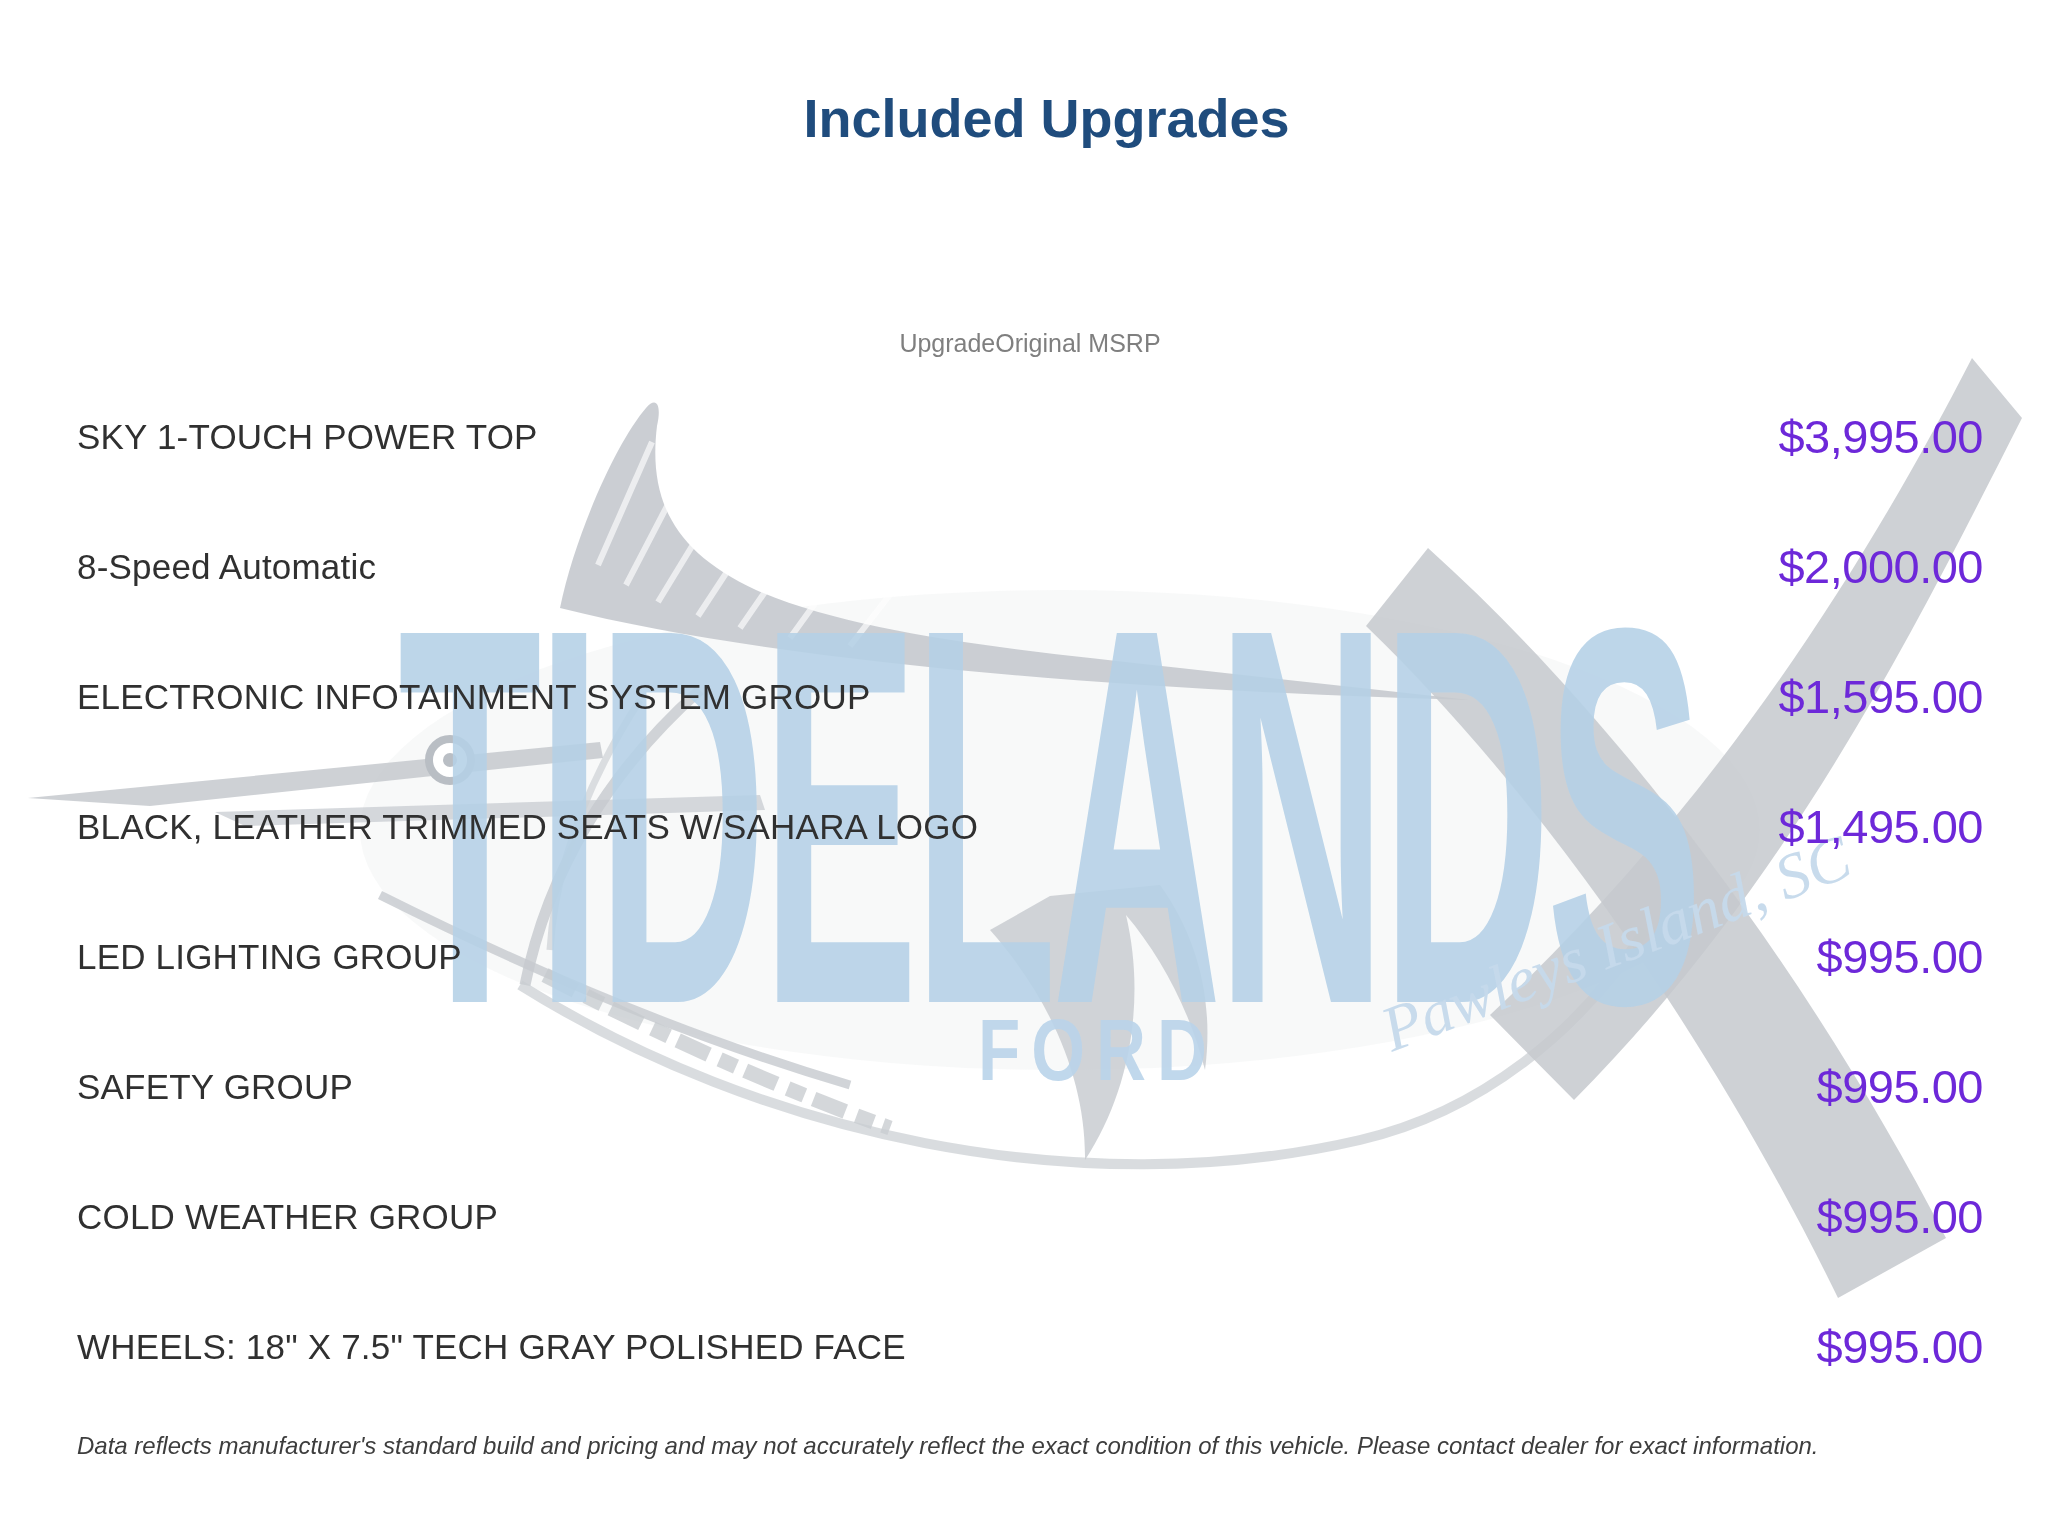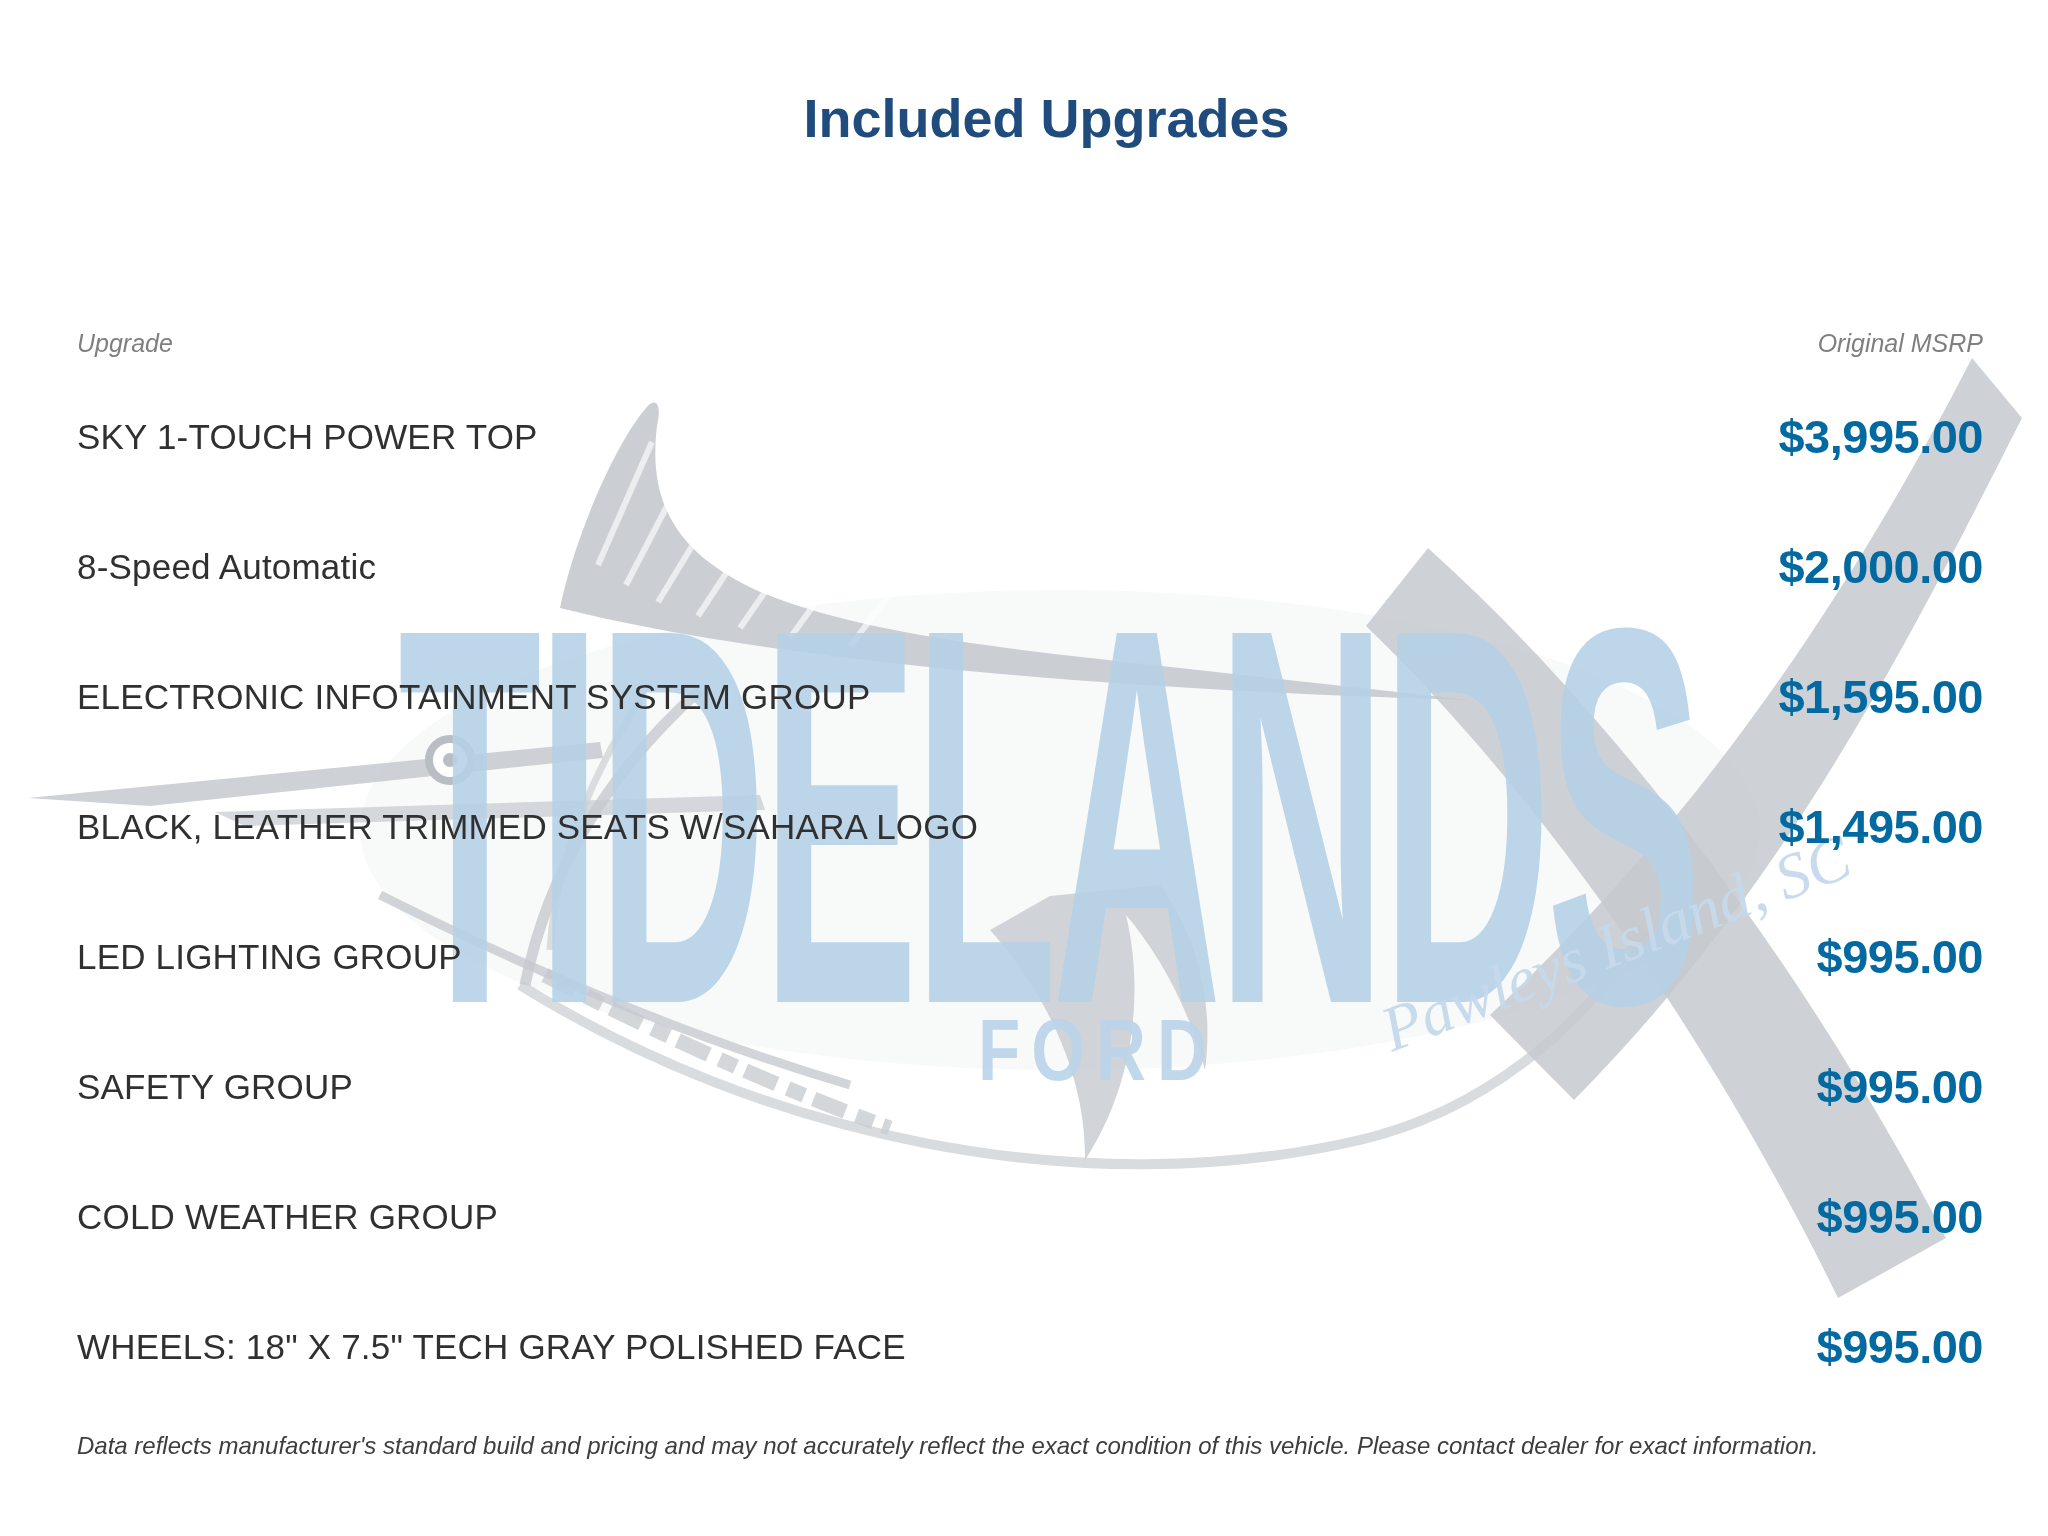--- a/index.html
+++ b/index.html
@@ -17,35 +17,35 @@
   .content{position:relative;z-index:1;padding-left:45px;}
   h1.title{
     margin:86px 0 0 0;
     text-align:center;
     font-size:54px;line-height:1.2;
     font-weight:bold;
     color:#1f4c7d;
   }
   .thead{
     margin:177px 65px 0 32px;
-    display:flex;justify-content:space-between;align-items:baseline;
-    font-size:25px;line-height:30px;color:#7f7f7f;font-style:italic;
+    display:flex;justify-content:center;align-items:baseline;
+    font-size:25px;line-height:30px;color:#7f7f7f;
   }
   .rows{margin:14px 0 0 0;}
   .row{
     height:130px;
     display:flex;justify-content:space-between;align-items:center;
     padding:0 65px 0 32px;
   }
   .cell-upgrade{
     font-size:35px;color:#303030;letter-spacing:0.2px;
     white-space:nowrap;
   }
   .cell-msrp{
-    font-size:47px;font-weight:bold;color:#0369a1;
+    font-size:47px;font-weight:normal;color:#6d28d9;
     letter-spacing:-0.5px;white-space:nowrap;
   }
   .disclaimer{
     margin:20px 40px 0 32px;
     font-size:24px;line-height:28px;
     font-style:italic;color:#3d3d3d;
   }
 </style>
 </head>
 <body>

